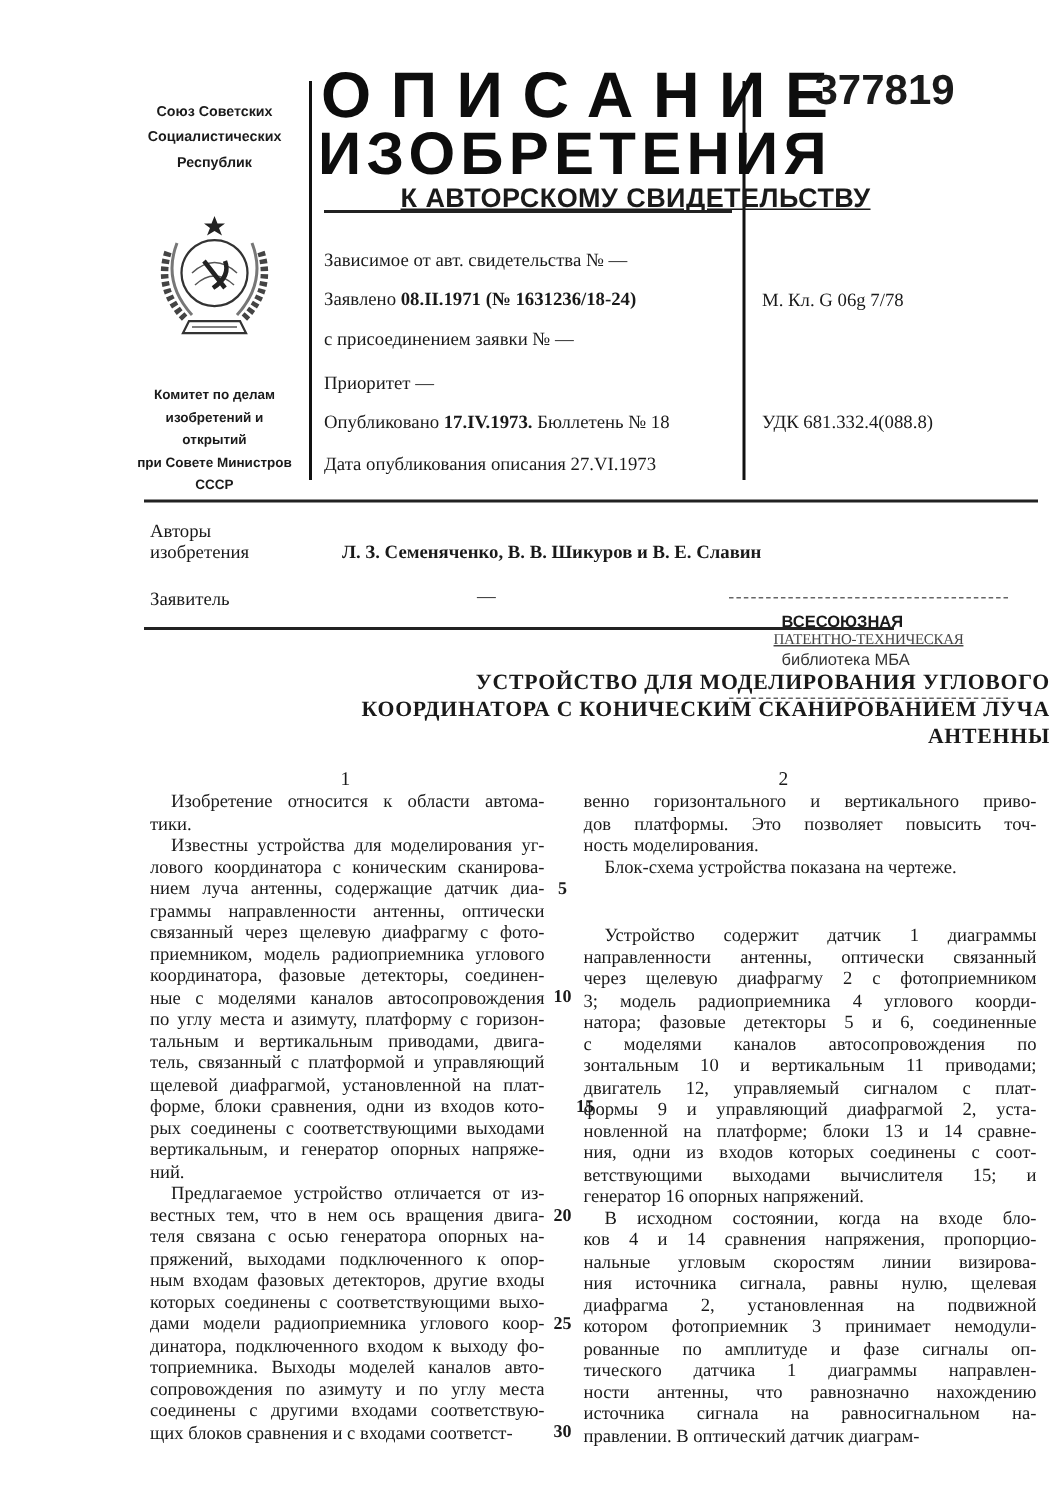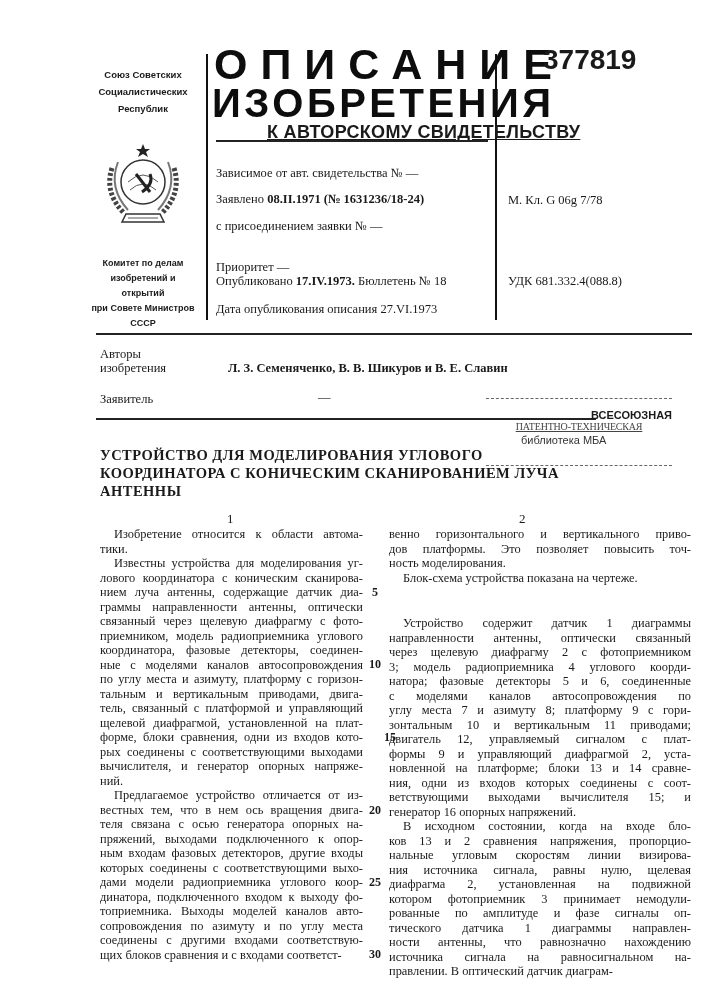--- a/index.html
+++ b/index.html
@@ -4,21 +4,21 @@
 <style>
   html, body { margin:0; padding:0; background:#ffffff; }
   body { width:707px; height:1000px; position:relative; overflow:hidden; color:#1a1a1a; font-family:"Liberation Serif", serif; }
   .abs { position:absolute; }
   .sans { font-family:"Liberation Sans", sans-serif;padding-left:35px; }
   .left-org { left:88px; width:110px; text-align:center; font-size:9.5px; font-weight:bold; line-height:17px; font-family:"Liberation Sans", sans-serif; }
   .vline { position:absolute; width:2px; background:#111; }
   .big { font-family:"Liberation Sans", sans-serif; font-weight:900; color:#0d0d0d; }
   .meta { left:216px; font-size:12.5px; line-height:14px; white-space:nowrap; }
   .hr { position:absolute; height:2px; background:#222; }
-  .title { left:100px; width:600px; text-align:left; font-weight:bold; font-size:14.5px; line-height:18px; letter-spacing:0.5px; font-family:"Liberation Serif", serif; }
+  .title { left:100px; width:600px; text-align:right; font-weight:bold; font-size:14.5px; line-height:18px; letter-spacing:0.5px; font-family:"Liberation Serif", serif; }
   .col { font-size:12.4px; line-height:14.5px; text-align:justify; }
   .col .ln { display:block; text-align:justify; text-align-last:justify; white-space:nowrap; overflow:hidden; }
   .col .ln.last { text-align-last:left; }
   .linenum { position:absolute; left:372px; font-size:12px; font-weight:bold; }
   .stamp { position:absolute; left:486px; top:398px; width:186px; height:66px; border-top:1px dashed #666; border-bottom:1px dashed #666; }
   .emblem { position:absolute; left:98px; top:138px; width:90px; height:95px; }
 </style>
 </head>
 <body>
 
@@ -57,21 +57,21 @@
 <div class="hr" style="left:216px; top:140px; width:272px;"></div>
 
 <div class="abs sans" style="left:508px; top:44px; font-size:28px; font-weight:900;">377819</div>
 
 <div class="abs meta" style="top:166px;">Зависимое от авт. свидетельства № —</div>
 <div class="abs meta" style="top:192px;">
   <span>Заявлено</span>
   <b>08.II.1971 (№ 1631236/18-24)</b>
 </div>
 <div class="abs meta" style="top:219px;">с присоединением заявки № —</div>
-<div class="abs meta" style="top:260px;">Приоритет —</div>
+<div class="abs meta" style="top:248px;">Приоритет —</div>
 <div class="abs meta" style="top:274px;">
   <span>Опубликовано</span>
   <b>17.IV.1973.</b>
   <span>Бюллетень № 18</span>
 </div>
 <div class="abs meta" style="top:302px;">Дата опубликования описания 27.VI.1973</div>
 
 <div class="abs meta" style="left:508px; top:193px;">М. Кл. G 06g 7/78</div>
 <div class="abs meta" style="left:508px; top:274px;">УДК 681.332.4(088.8)</div>
 
@@ -80,21 +80,21 @@
 <div class="abs" style="left:100px; top:347px; font-size:12.5px; line-height:14px;">
   <div>Авторы</div>
   <div>изобретения</div>
 </div>
 <div class="abs" style="left:228px; top:361px; font-size:12.5px; font-weight:bold;">Л. З. Семеняченко, В. В. Шикуров и В. Е. Славин</div>
 <div class="abs" style="left:100px; top:392px; font-size:12.5px;">Заявитель</div>
 <div class="abs" style="left:318px; top:390px; font-size:12.5px;">—</div>
 <div class="hr" style="left:96px; top:418px; width:500px; height:1.5px;"></div>
 
 <div class="stamp">
-  <div class="sans" style="text-align:right; font-size:11px; font-weight:bold; margin-top:10px;">ВСЕСОЮЗНАЯ</div>
+  <div class="sans" style="text-align:left; font-size:11px; font-weight:bold; margin-top:10px;">ВСЕСОЮЗНАЯ</div>
   <div style="text-align:center; font-size:10px; color:#444; text-decoration:underline; letter-spacing:-0.2px;">ПАТЕНТНО-ТЕХНИЧЕСКАЯ</div>
   <div class="sans" style="font-size:11px; color:#333; margin-top:2px;">библиотека МБА</div>
 </div>
 
 <div class="abs title" style="top:446px;">
   <div>УСТРОЙСТВО ДЛЯ МОДЕЛИРОВАНИЯ УГЛОВОГО</div>
   <div>КООРДИНАТОРА С КОНИЧЕСКИМ СКАНИРОВАНИЕМ ЛУЧА</div>
   <div>АНТЕННЫ</div>
 </div>
 
@@ -111,21 +111,21 @@
     <span class="ln">связанный через щелевую диафрагму с фото-</span>
     <span class="ln">приемником, модель радиоприемника углового</span>
     <span class="ln">координатора, фазовые детекторы, соединен-</span>
     <span class="ln">ные с моделями каналов автосопровождения</span>
     <span class="ln">по углу места и азимуту, платформу с горизон-</span>
     <span class="ln">тальным и вертикальным приводами, двига-</span>
     <span class="ln">тель, связанный с платформой и управляющий</span>
     <span class="ln">щелевой диафрагмой, установленной на плат-</span>
     <span class="ln">форме, блоки сравнения, одни из входов кото-</span>
     <span class="ln">рых соединены с соответствующими выходами</span>
-    <span class="ln">вычислителя, и генератор опорных напряже-</span>
+    <span class="ln">вертикальным, и генератор опорных напряже-</span>
     <span class="ln last">ний.</span>
     <span class="ln" style="padding-left: 14px;">Предлагаемое устройство отличается от из-</span>
     <span class="ln">вестных тем, что в нем ось вращения двига-</span>
     <span class="ln">теля связана с осью генератора опорных на-</span>
     <span class="ln">пряжений, выходами подключенного к опор-</span>
     <span class="ln">ным входам фазовых детекторов, другие входы</span>
     <span class="ln">которых соединены с соответствующими выхо-</span>
     <span class="ln">дами модели радиоприемника углового коор-</span>
     <span class="ln">динатора, подключенного входом к выходу фо-</span>
     <span class="ln">топриемника. Выходы моделей каналов авто-</span>
@@ -138,30 +138,29 @@
     <span class="ln">венно горизонтального и вертикального приво-</span>
     <span class="ln">дов платформы. Это позволяет повысить точ-</span>
     <span class="ln last">ность моделирования.</span>
     <span class="ln last" style="padding-left: 14px;">Блок-схема устройства показана на чертеже.</span>
     <span class="ln" style="padding-left: 14px; margin-top: 31px;">Устройство содержит датчик 1 диаграммы</span>
     <span class="ln">направленности антенны, оптически связанный</span>
     <span class="ln">через щелевую диафрагму 2 с фотоприемником</span>
     <span class="ln">3; модель радиоприемника 4 углового коорди-</span>
     <span class="ln">натора; фазовые детекторы 5 и 6, соединенные</span>
     <span class="ln">с моделями каналов автосопровождения по</span>
-    <span class="ln">углу места 7 и азимуту 8; платформу 9 с гори-</span>
     <span class="ln">зонтальным 10 и вертикальным 11 приводами;</span>
     <span class="ln">двигатель 12, управляемый сигналом с плат-</span>
     <span class="ln">формы 9 и управляющий диафрагмой 2, уста-</span>
     <span class="ln">новленной на платформе; блоки 13 и 14 сравне-</span>
     <span class="ln">ния, одни из входов которых соединены с соот-</span>
     <span class="ln">ветствующими выходами вычислителя 15; и</span>
     <span class="ln last">генератор 16 опорных напряжений.</span>
     <span class="ln" style="padding-left: 14px;">В исходном состоянии, когда на входе бло-</span>
-    <span class="ln">ков 13 и 2 сравнения напряжения, пропорцио-</span>
+    <span class="ln">ков 4 и 14 сравнения напряжения, пропорцио-</span>
     <span class="ln">нальные угловым скоростям линии визирова-</span>
     <span class="ln">ния источника сигнала, равны нулю, щелевая</span>
     <span class="ln">диафрагма 2, установленная на подвижной</span>
     <span class="ln">котором фотоприемник 3 принимает немодули-</span>
     <span class="ln">рованные по амплитуде и фазе сигналы оп-</span>
     <span class="ln">тического датчика 1 диаграммы направлен-</span>
     <span class="ln">ности антенны, что равнозначно нахождению</span>
     <span class="ln">источника сигнала на равносигнальном на-</span>
     <span class="ln last">правлении. В оптический датчик диаграм-</span>
   </div>

